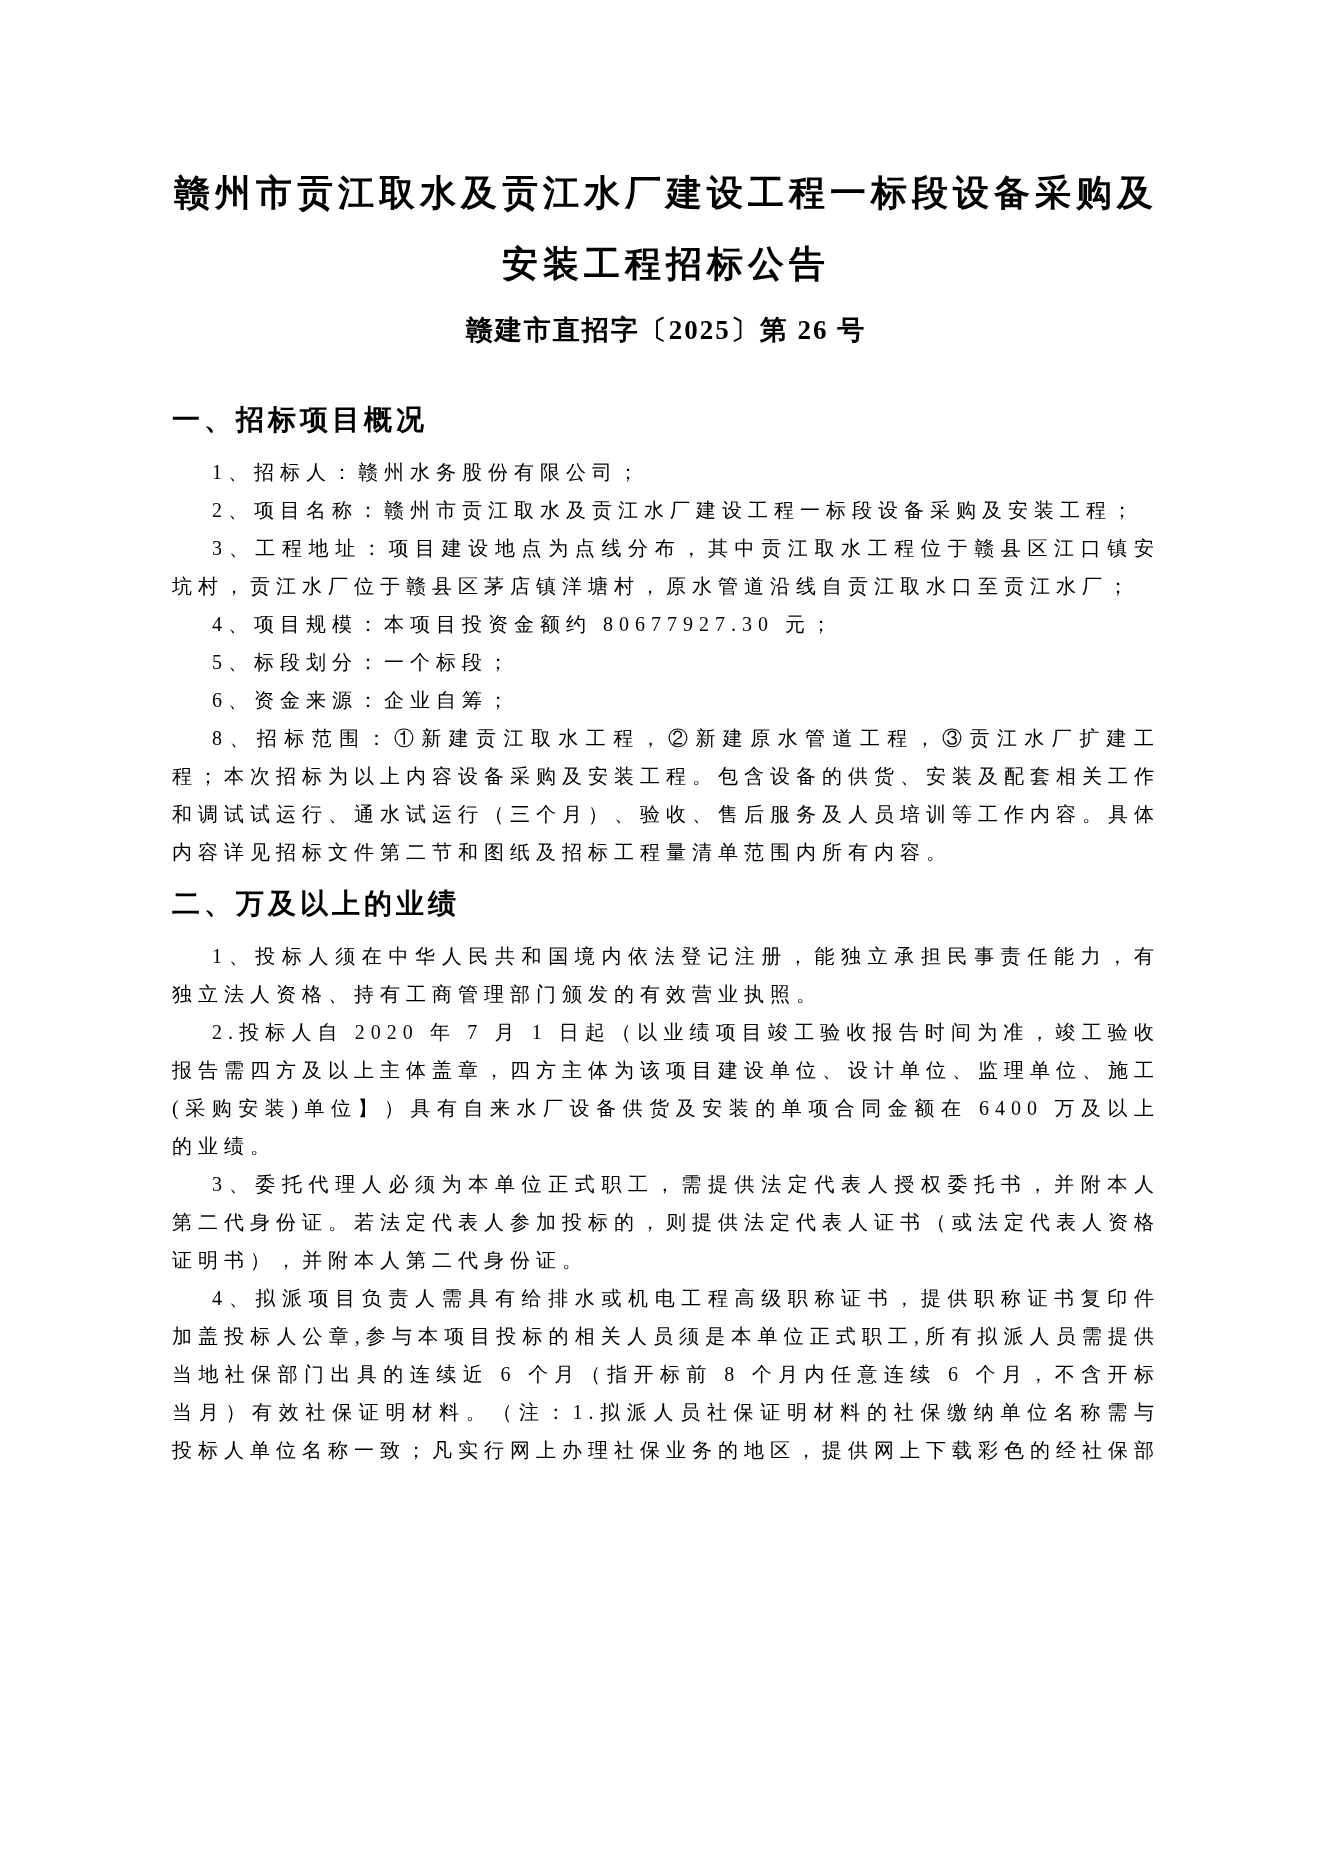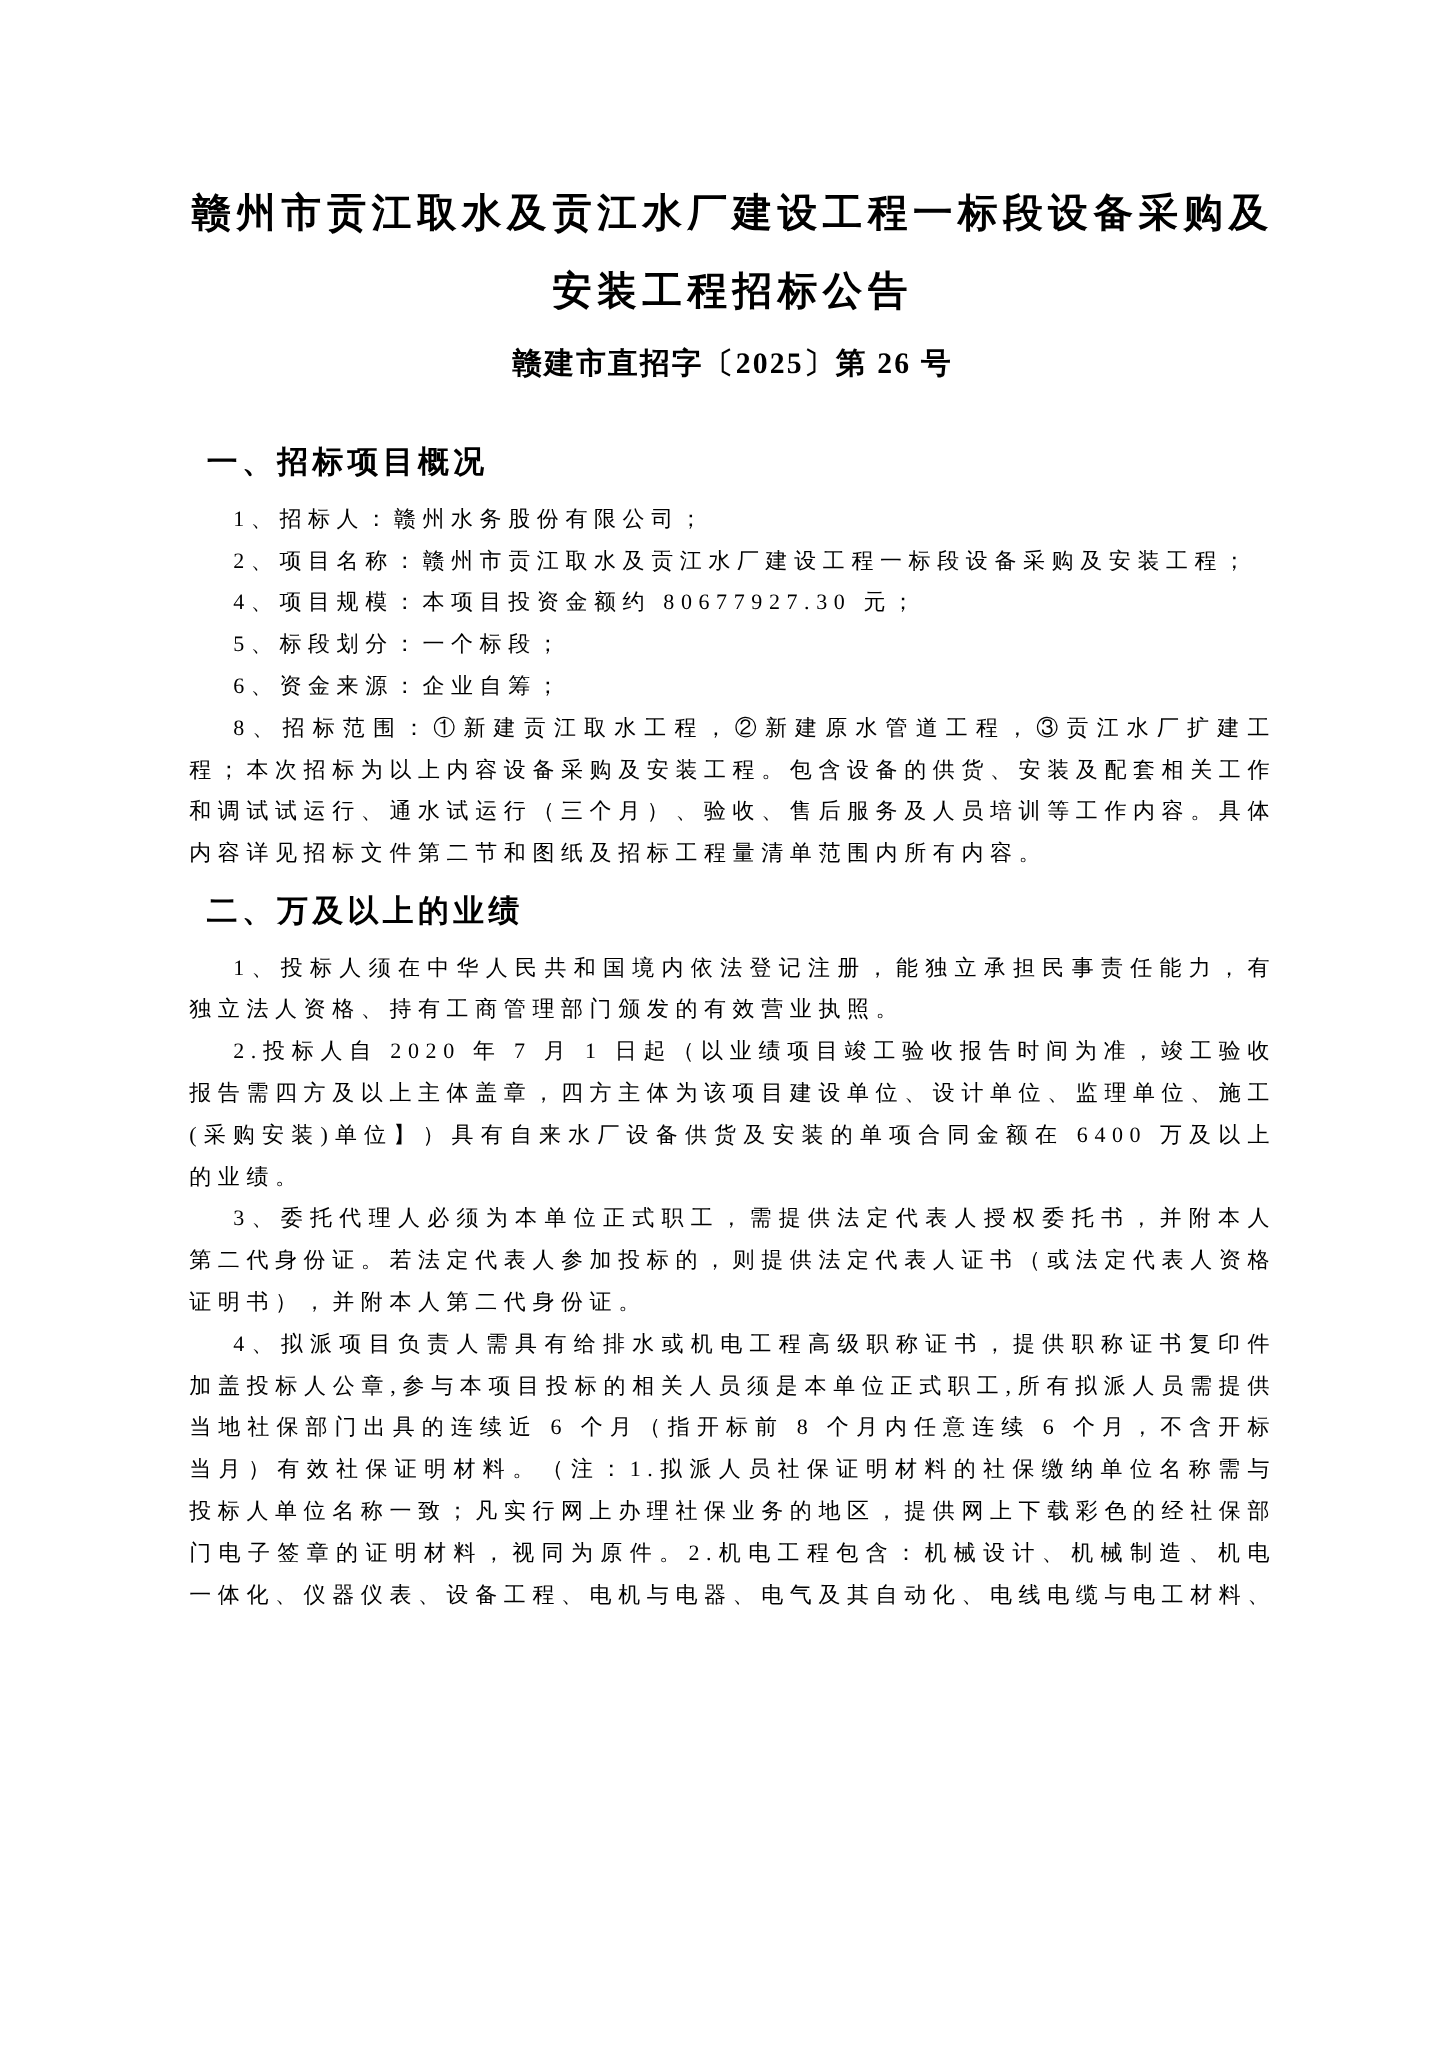--- a/index.html
+++ b/index.html
@@ -34,21 +34,21 @@
   }
   .doc-number {
     margin-top: 13px;
     text-align: center;
     font-size: 27px;
     font-weight: bold;
     line-height: 34px;
     letter-spacing: 2px;
   }
   .section-heading {
-    margin: 0 0 14px 16px;
+    margin: 0 0 14px 0;
     font-size: 28px;
     font-weight: bold;
     line-height: 38px;
     letter-spacing: 4px;
     font-family: "Liberation Sans", "DejaVu Sans", sans-serif;
   }
   .section-overview .section-heading {
     margin-top: 54px;
   }
   .section-qualifications .section-heading {
@@ -73,20 +73,21 @@
     <span class="title-line">赣州市贡江取水及贡江水厂建设工程一标段设备采购及</span>
     <span class="title-line">安装工程招标公告</span>
   </h1>
 
   <div class="doc-number">赣建市直招字〔2025〕第 26 号</div>
 
   <section class="section-overview">
     <h2 class="section-heading">一、招标项目概况</h2>
     <p class="para">1、招标人：赣州水务股份有限公司；</p>
     <p class="para">2、项目名称：赣州市贡江取水及贡江水厂建设工程一标段设备采购及安装工程；</p>
+    <p class="para">3、工程地址：项目建设地点为点线分布，其中贡江取水工程位于赣县区江口镇安坑村，贡江水厂位于赣县区茅店镇洋塘村，原水管道沿线自贡江取水口至贡江水厂；</p>
     <p class="para">4、项目规模：本项目投资金额约 80677927.30 元；</p>
     <p class="para">5、标段划分：一个标段；</p>
     <p class="para">6、资金来源：企业自筹；</p>
     <p class="para">8、招标范围：①新建贡江取水工程，②新建原水管道工程，③贡江水厂扩建工程；本次招标为以上内容设备采购及安装工程。包含设备的供货、安装及配套相关工作和调试试运行、通水试运行（三个月）、验收、售后服务及人员培训等工作内容。具体内容详见招标文件第二节和图纸及招标工程量清单范围内所有内容。</p>
   </section>
 
   <section class="section-qualifications">
     <h2 class="section-heading">二、万及以上的业绩</h2>
     <p class="para">1、投标人须在中华人民共和国境内依法登记注册，能独立承担民事责任能力，有独立法人资格、持有工商管理部门颁发的有效营业执照。</p>
     <p class="para">2.投标人自 2020 年 7 月 1 日起（以业绩项目竣工验收报告时间为准，竣工验收报告需四方及以上主体盖章，四方主体为该项目建设单位、设计单位、监理单位、施工(采购安装)单位】）具有自来水厂设备供货及安装的单项合同金额在 6400 万及以上的业绩。</p>

